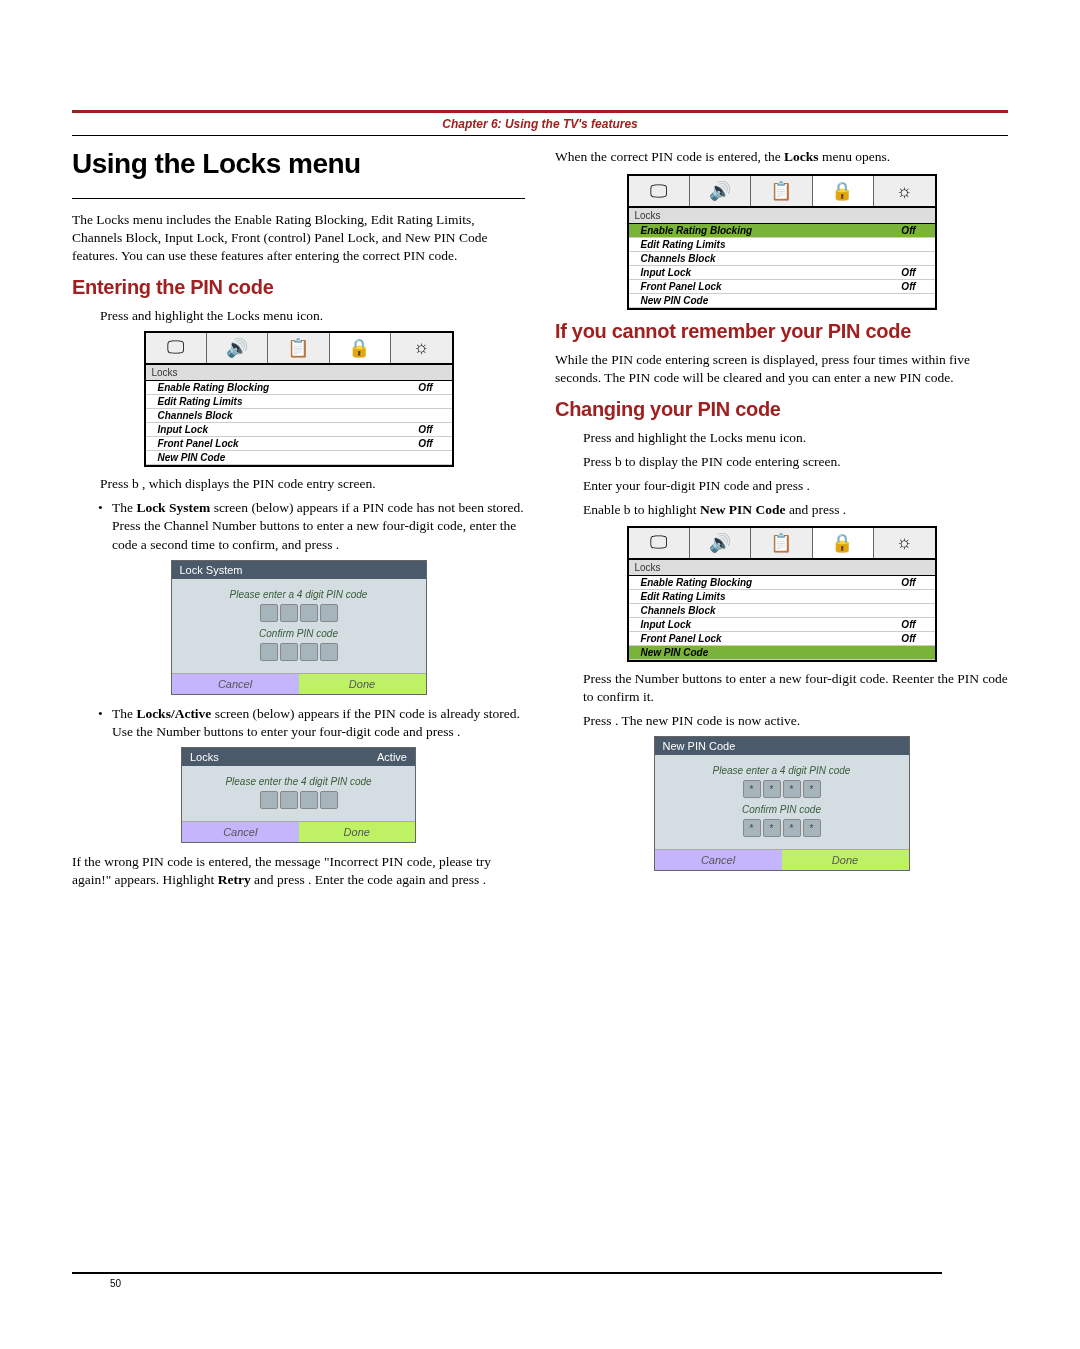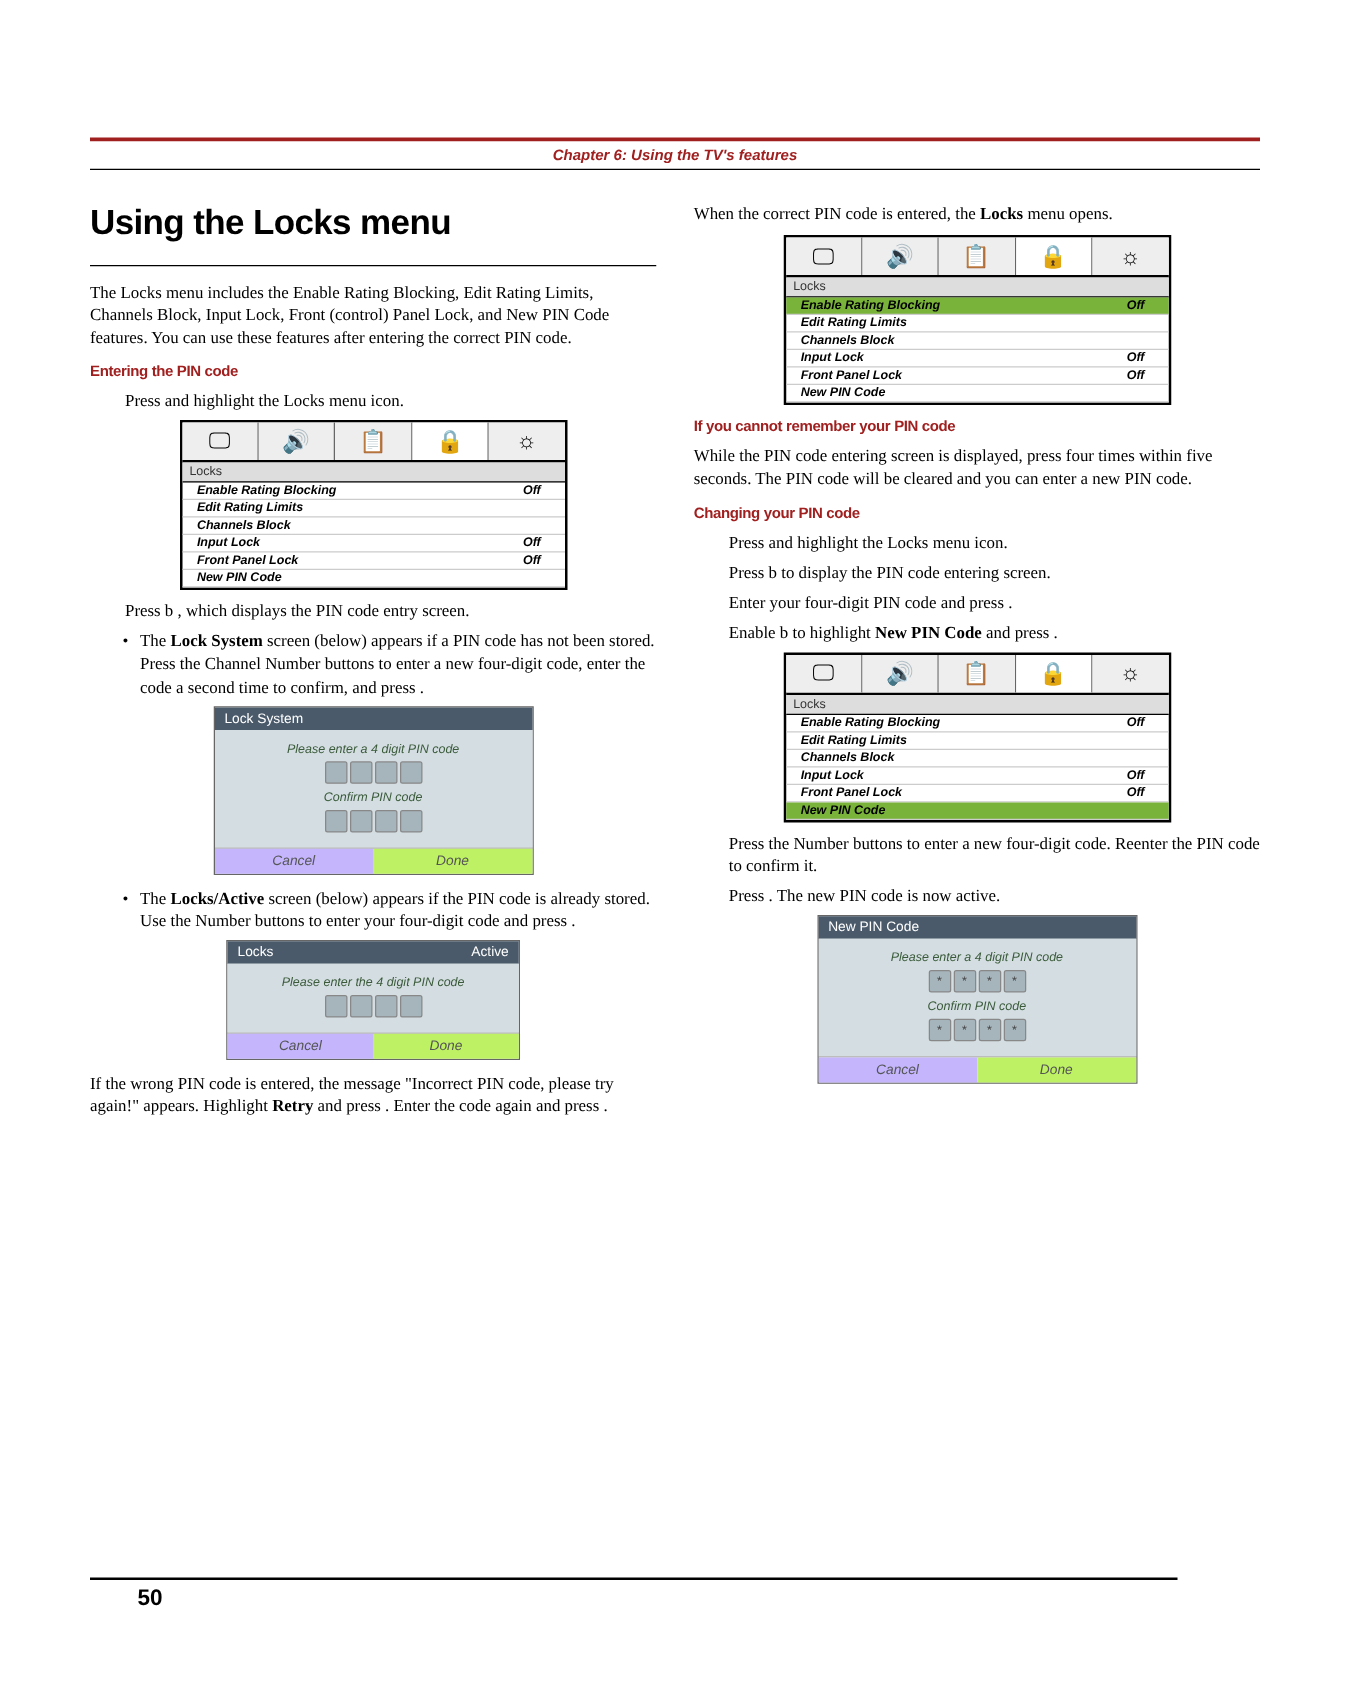--- a/index.html
+++ b/index.html
@@ -20,40 +20,40 @@
   .chapter-bar {
     border-top: 3px solid #a02020;
     border-bottom: 1px solid #000;
     padding: 4px 0;
     text-align: center;
     font-family: Arial, Helvetica, sans-serif;
     font-weight: bold;
     font-style: italic;
     font-size: 12px;
     color: #a02020;
-    margin-bottom: 26px;
+    margin-bottom: 12px;
   }
   .columns {
     display: flex;
     gap: 30px;
   }
   .col { width: 50%; }
   h1 {
     font-family: Arial, Helvetica, sans-serif;
     font-weight: 900;
     font-size: 28px;
     border-bottom: 1px solid #000;
     padding-bottom: 18px;
     margin-bottom: 12px;
     letter-spacing: -0.5px;
   }
   h2 {
     font-family: Arial, Helvetica, sans-serif;
     font-weight: 900;
-    font-size: 12px;
+    font-size: 20px;
     color: #a02020;
     margin: 10px 0 8px 0;
     letter-spacing: -0.3px;
   }
   p.body {
     font-size: 13.5px;
     line-height: 1.35;
     margin-bottom: 8px;
   }
   .step {
@@ -178,22 +178,22 @@
   }
   .dlg-btn.cancel {
     background: #c4b5fd;
     color: #555;
   }
   .pagenum {
     position: absolute;
     bottom: 60px;
     left: 110px;
     font-family: Arial, Helvetica, sans-serif;
-    font-weight: bold;
-    font-size: 18px;
+    font-weight: normal;
+    font-size: 10px;
   }
   .pagenum::before{
     content:"";
     position:absolute;
     left:-38px;
     top:-6px;
     width: 870px;
     border-top: 2px solid #000;
   }
 </style>

